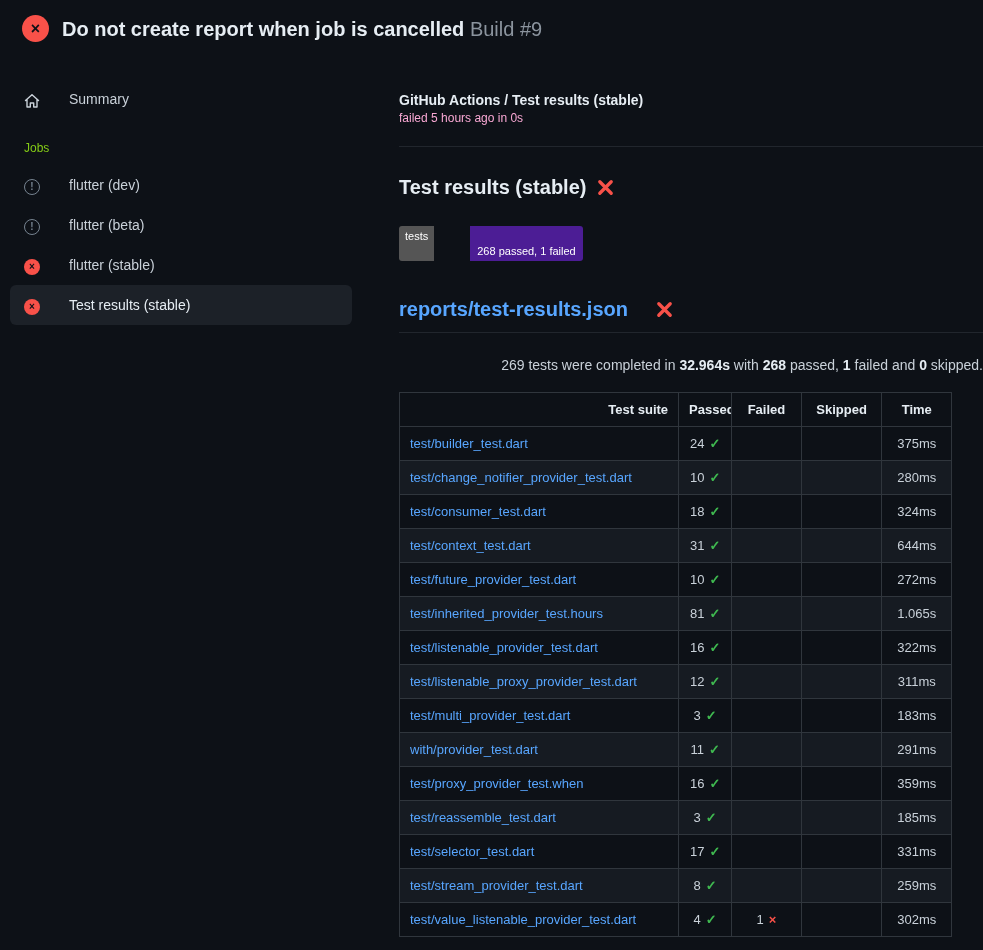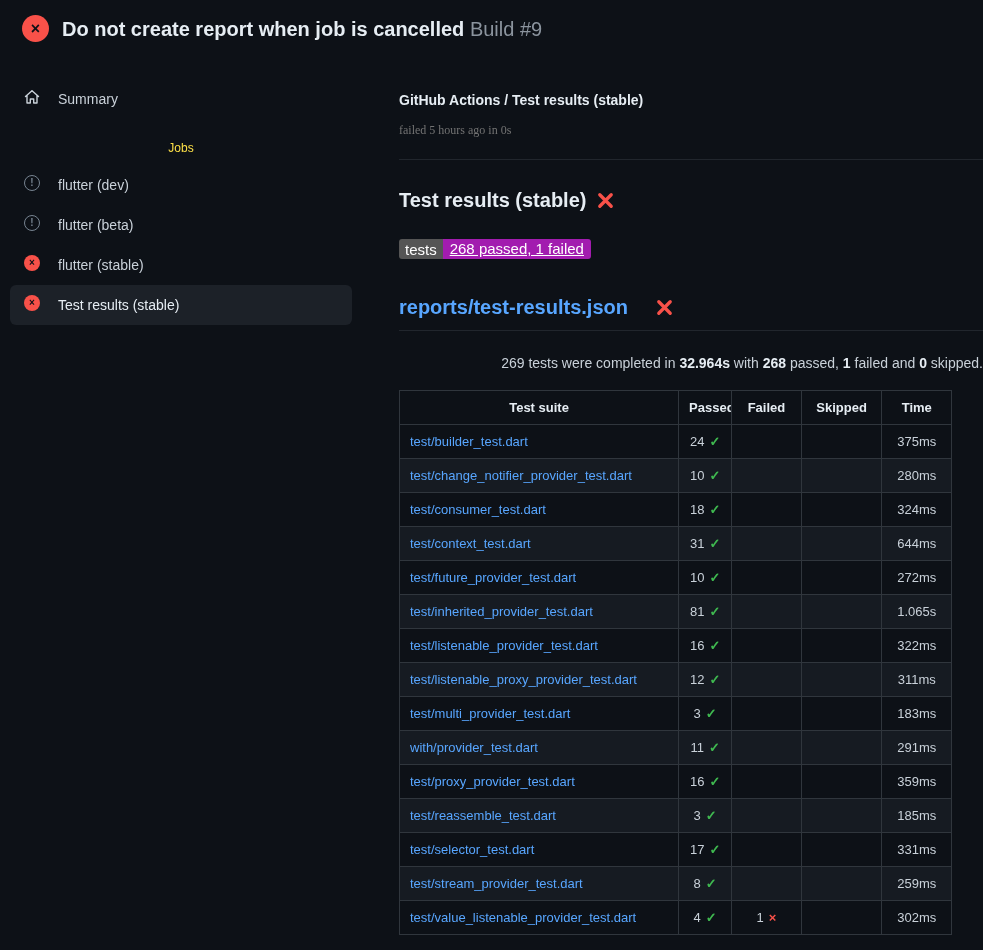--- a/index.html
+++ b/index.html
@@ -18,64 +18,64 @@
     font-weight:700; flex:0 0 auto;
   }
   .x-circle.big { width:27px; height:27px; font-size:16px; }
   .x-circle.small { width:16px; height:16px; font-size:10px; }
   .page-title { font-size:20px; font-weight:700; color:#e6edf3; margin:0; line-height:1.2; }
   .build-no { color:#8b949e; font-weight:400; }
   
   .layout { display:flex; align-items:flex-start; }
   .sidebar { width:399px; flex:0 0 399px; padding:24px 47px 0 10px; }
   .side-item {
-    display:flex; align-items:flex-start; gap:18px;
+    display:flex; align-items:flex-end; gap:29px;
     padding:10px 14px; border-radius:6px; cursor:pointer;
     font-size:14px; color:#c9d1d9; line-height:20px;
   }
   .side-item.selected { background:#1c2128; color:#e6edf3; }
-  .jobs-label { color:#fde047; font-size:12px; padding:0 14px; margin:22px 0 10px 0;text-align:center; }
+  .jobs-label { color:#84cc16; font-size:12px; padding:0 14px; margin:22px 0 10px 0; }
   .neutral-icon {
     width:16px; height:16px; border-radius:50%;
     border:1.5px solid #768390; color:#768390;
     display:inline-flex; align-items:center; justify-content:center;
     font-size:10px; font-weight:700; flex:0 0 auto;
   }
   .home-icon { width:16px; height:16px; flex:0 0 auto; display:inline-flex; }
   
   main { flex:1 1 auto; padding-top:37px; min-width:0; }
   .breadcrumb { font-weight:700; font-size:14px; color:#e6edf3; }
-  .status-line { font-size:12px; color:#737373; margin-top:15px;font-family:Liberation Serif, serif; }
+  .status-line { font-size:12px; color:#f9a8d4; margin-top:3px; }
   .divider { border-bottom:1px solid #21262d; margin-top:21px; }
   h2.section-title {
     margin:29px 0 0 0; font-size:20px; font-weight:700; color:#e6edf3;
     display:flex; align-items:center; gap:10px;
   }
   .red-x-icon { display:inline-flex; flex:0 0 auto; }
-  .badge { display:inline-flex; margin-top:27px; font-size:15px; line-height:11px;
-           border-radius:3px; overflow:hidden; font-weight:400; }
+  .badge { display:inline-flex; margin-top:27px; font-size:11px; line-height:11px;
+           border-radius:3px; overflow:hidden; font-weight:400;gap:36px; }
   .badge-label { background:#555555; color:#ffffff; padding:5px 6px 4px 6px; }
-  .badge-value { background:#a21caf; color:#ffffff; padding:4px 7px 4px 7px;text-decoration:underline; }
+  .badge-value { background:#4c1d95; color:#ffffff; padding:20px 7px 4px 7px; }
   h2.report-title {
     margin:37px 0 0 0; font-size:20px; font-weight:700; color:#58a6ff;
     display:flex; align-items:center; gap:27px;
     padding-bottom:11px; border-bottom:1px solid #21262d; cursor:pointer;
   }
   .summary-line { margin-top:24px; font-size:14px; color:#c9d1d9;text-align:right; }
   .summary-line b { color:#e6edf3; }
   
   table.results {
     border-collapse:collapse; margin-top:19px; table-layout:fixed;
     font-size:13px; width:553px;
   }
   table.results th, table.results td {
     border:1px solid #30363d; padding:7px 10px; line-height:19px;
     white-space:nowrap; overflow:hidden;
   }
-  table.results th { font-weight:700; color:#e6edf3; text-align:center; }
+  table.results th { font-weight:700; color:#e6edf3; text-align:right; }
   .col-suite { width:273px; }
   .col-passed { width:52px; }
   .col-failed { width:68px; }
   .col-skipped { width:79px; }
   .col-time { width:68px; }
   .col-c { text-align:center !important; }
   tbody tr:nth-child(even) td { background:#161b22; }
   table.results a { color:#58a6ff; text-decoration:none; }
   .check { color:#3fb950; font-weight:700; margin-left:5px; font-size:13px; }
   .cross { color:#f85149; font-weight:700; margin-left:5px; font-size:13px; }
@@ -189,21 +189,21 @@
             <td class="col-time col-c">644ms</td>
           </tr>
           <tr>
             <td class="col-suite"><a href="#">test/future_provider_test.dart</a></td>
             <td class="col-passed col-c"><span>10</span><span class="check">✓</span></td>
             <td class="col-failed col-c"></td>
             <td class="col-skipped col-c"></td>
             <td class="col-time col-c">272ms</td>
           </tr>
           <tr>
-            <td class="col-suite"><a href="#">test/inherited_provider_test.dart</a></td>
+            <td class="col-suite"><a href="#">test/inherited_provider_test.hours</a></td>
             <td class="col-passed col-c"><span>81</span><span class="check">✓</span></td>
             <td class="col-failed col-c"></td>
             <td class="col-skipped col-c"></td>
             <td class="col-time col-c">1.065s</td>
           </tr>
           <tr>
             <td class="col-suite"><a href="#">test/listenable_provider_test.dart</a></td>
             <td class="col-passed col-c"><span>16</span><span class="check">✓</span></td>
             <td class="col-failed col-c"></td>
             <td class="col-skipped col-c"></td>
@@ -224,21 +224,21 @@
             <td class="col-time col-c">183ms</td>
           </tr>
           <tr>
             <td class="col-suite"><a href="#">with/provider_test.dart</a></td>
             <td class="col-passed col-c"><span>11</span><span class="check">✓</span></td>
             <td class="col-failed col-c"></td>
             <td class="col-skipped col-c"></td>
             <td class="col-time col-c">291ms</td>
           </tr>
           <tr>
-            <td class="col-suite"><a href="#">test/proxy_provider_test.dart</a></td>
+            <td class="col-suite"><a href="#">test/proxy_provider_test.when</a></td>
             <td class="col-passed col-c"><span>16</span><span class="check">✓</span></td>
             <td class="col-failed col-c"></td>
             <td class="col-skipped col-c"></td>
             <td class="col-time col-c">359ms</td>
           </tr>
           <tr>
             <td class="col-suite"><a href="#">test/reassemble_test.dart</a></td>
             <td class="col-passed col-c"><span>3</span><span class="check">✓</span></td>
             <td class="col-failed col-c"></td>
             <td class="col-skipped col-c"></td>

